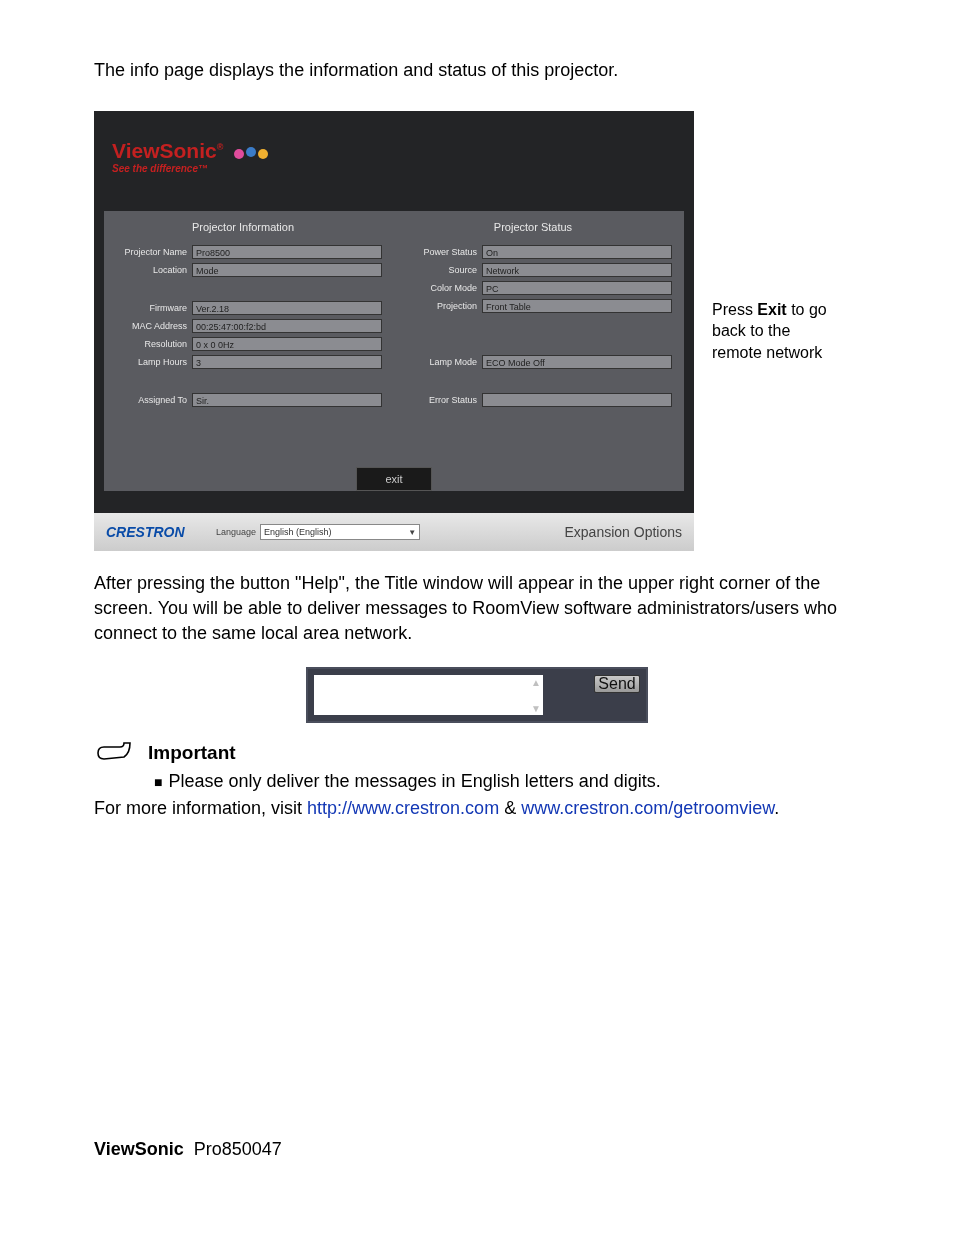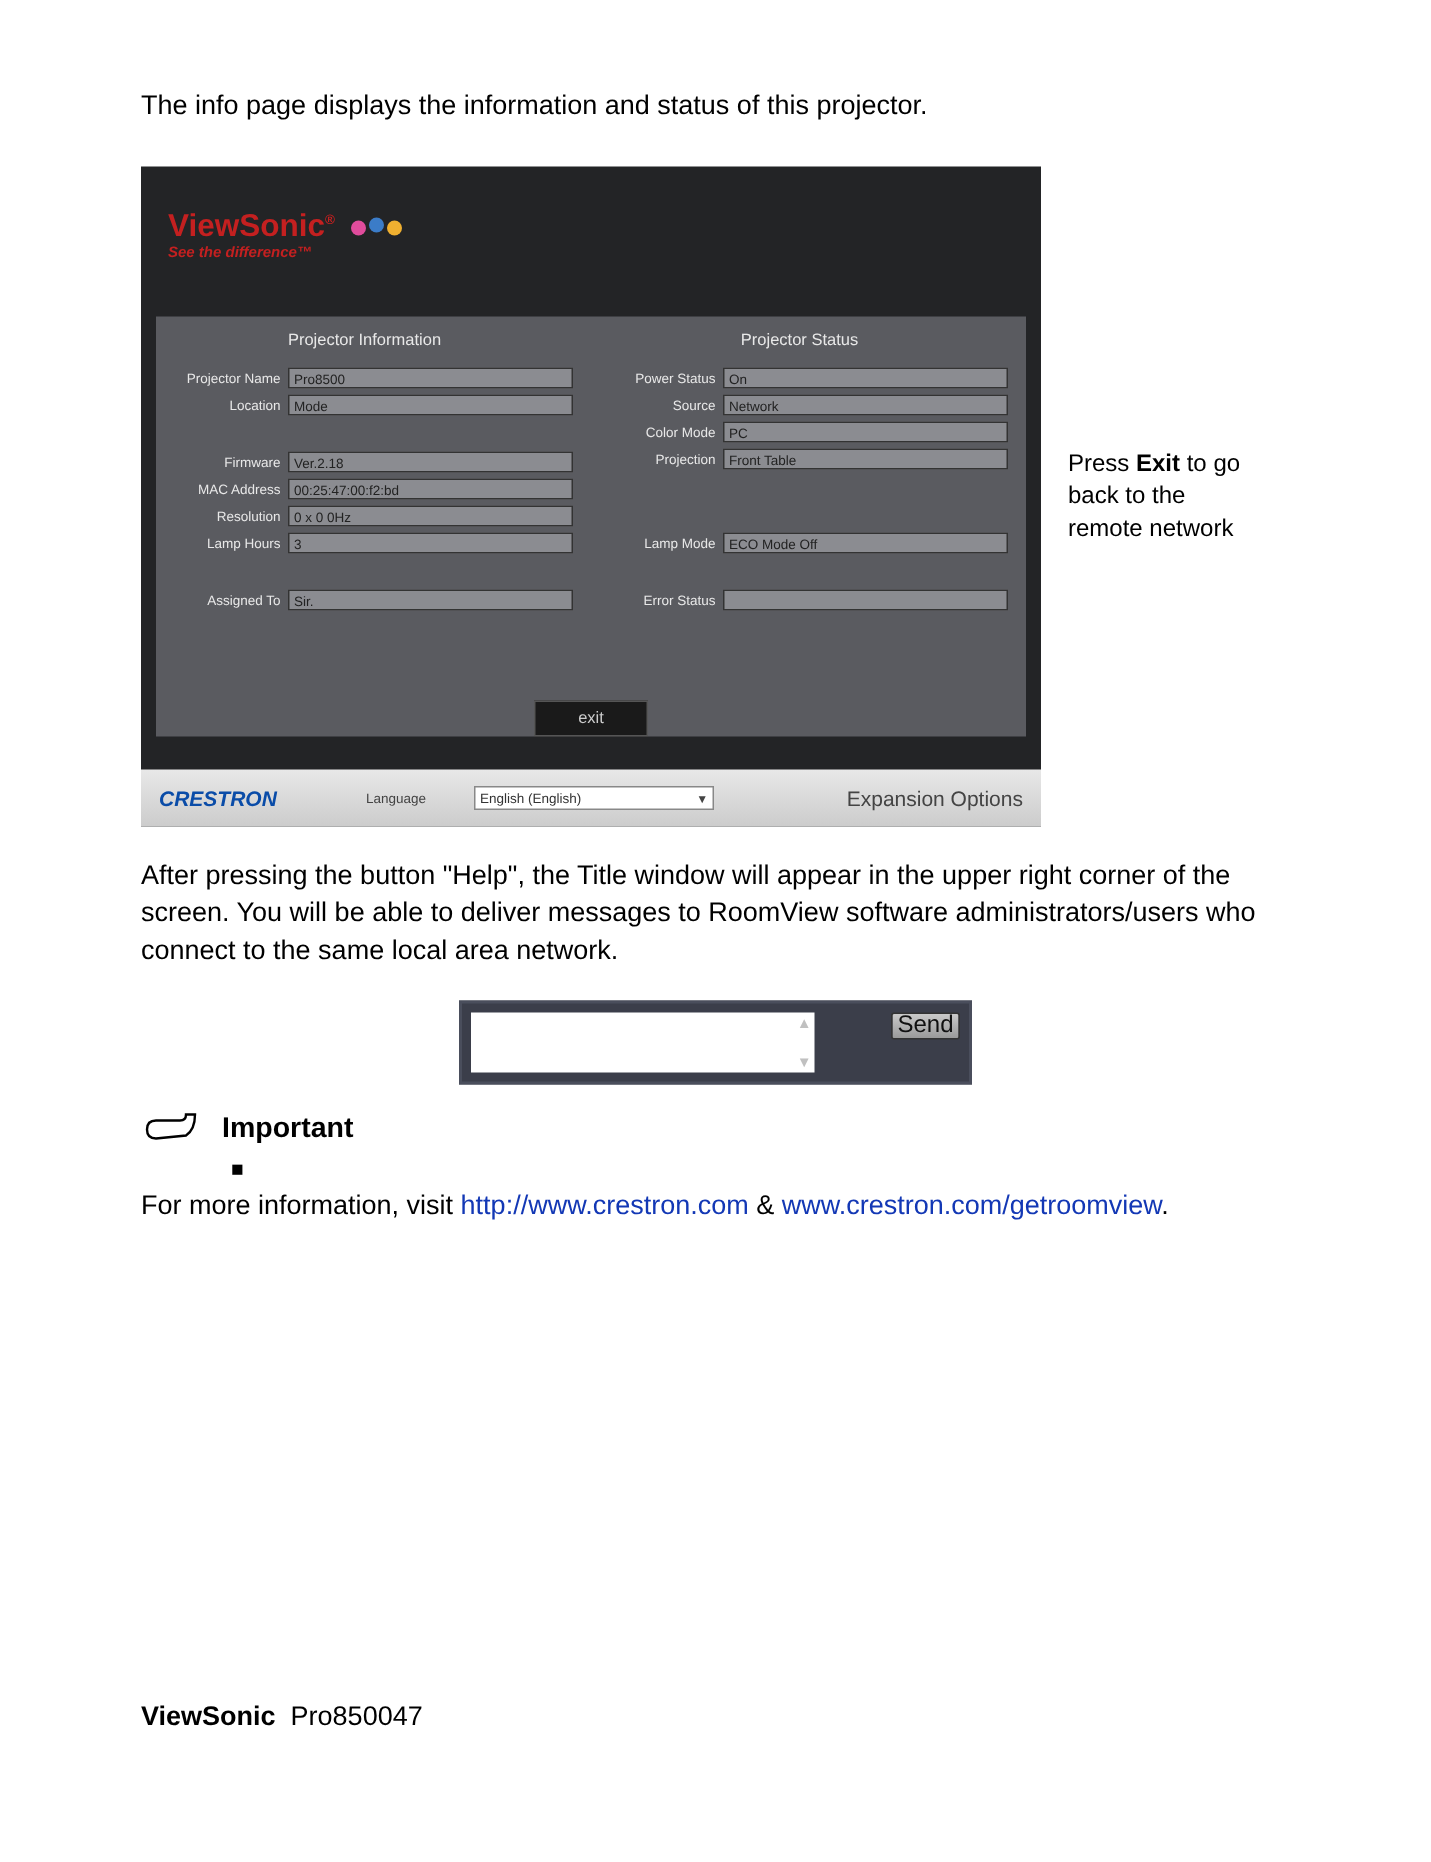--- a/index.html
+++ b/index.html
@@ -63,21 +63,20 @@
   }
   .exit-btn {
     width: 76px; height: 24px; background: #1a1a1a; border: 1px solid #555;
     color: #ccc; font-size: 11px; display: flex; align-items: center; justify-content: center;
   }
   .bottombar {
     position: absolute; left: 0; right: 0; bottom: 0; height: 38px;
     background: linear-gradient(#e8e8e8, #ccc);
     display: flex; align-items: center; font-size: 10px; color: #333;
     padding: 0 12px;
-    gap: 28px;
   }
   .crestron {
     color: #0a4ca8; font-weight: bold; font-style: italic;
     font-size: 14px; width: 110px;
   }
   .lang-label { font-size: 9px; margin-right: 4px; color: #444; }
   .lang-select {
     min-width: 160px; height: 16px; border: 1px solid #888;
     background: #fff; font-size: 9px; padding: 0 3px;
     display: flex; align-items: center; justify-content: space-between;
@@ -251,20 +250,21 @@
 <div class="important-row">
   <span class="hand-icon">
     <svg viewBox="0 0 40 28">
         <path d="M4 14 Q4 8 10 8 L26 8 Q30 8 30 4 L36 4 Q36 14 30 18 L10 20 Q4 20 4 14 Z" fill="none" stroke="#000" stroke-width="1.6"></path>
       </svg>
   </span>
   <span class="important-label">Important</span>
 </div>
 <div class="bullet-row">
   <span class="sq">■</span>
+  <span>Please only deliver the messages in English letters and digits.</span>
 </div>
 <p class="links-line">
   <span>For more information, visit </span><a>http://www.crestron.com</a><span> &amp; </span><a>www.crestron.com/getroomview</a><span>.</span>
 </p>
 
 <div class="footer">
   <div><span class="brand">ViewSonic</span>&nbsp;&nbsp;<span>Pro8500</span></div>
   <div>47</div>
 </div>
 

